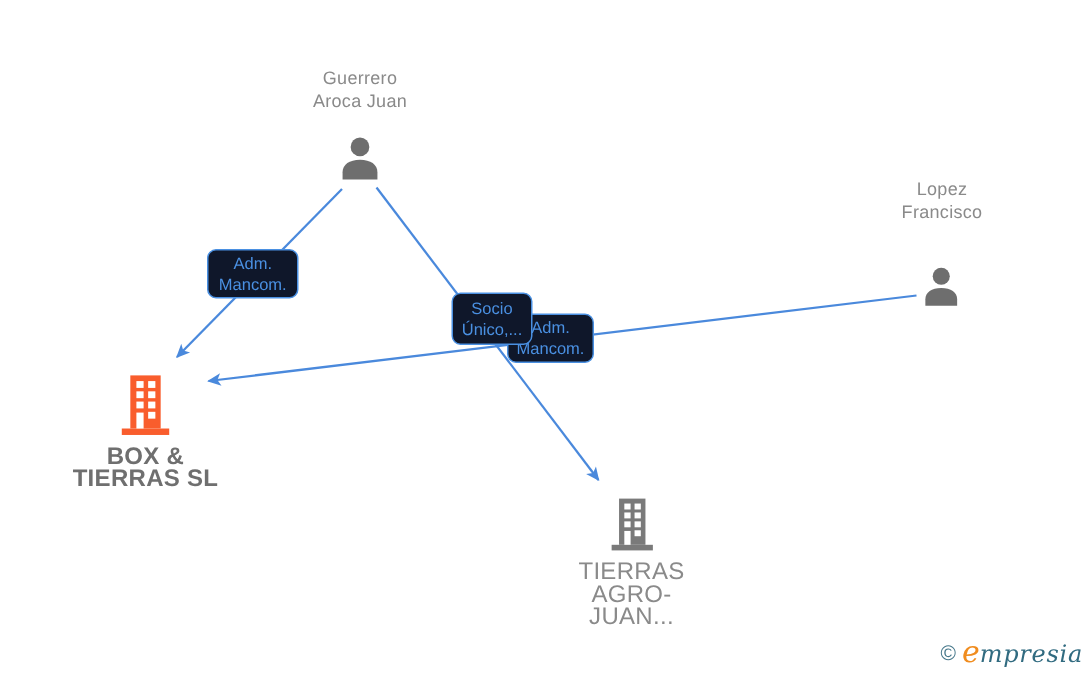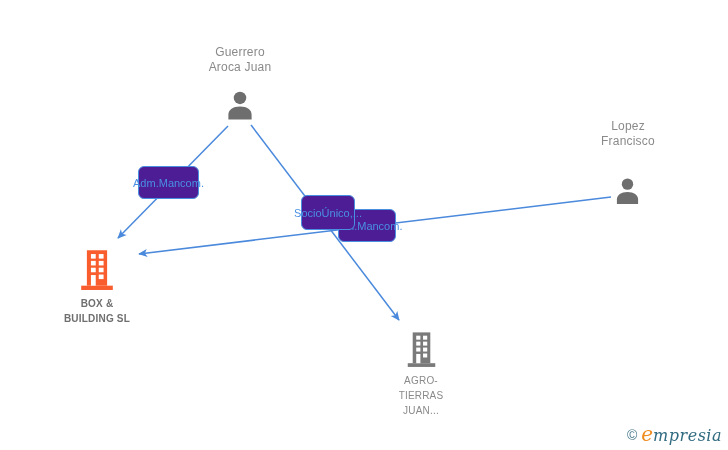--- a/index.html
+++ b/index.html
@@ -11,39 +11,39 @@
     position: relative;
   }
   #canvas { position: absolute; inset: 0; width: 728px; height: 450px; }
 
   svg.edges { position: absolute; left: 0; top: 0; z-index: 1; }
 
   .node { position: absolute; text-align: center; cursor: pointer; }
   .node .icon { display: inline-block; }
   .node-label {
     color: #8a8a8a;
-    font-size: 10px;
+    font-size: 16px;
     line-height: 15px;
     letter-spacing: 0.2px;
   }
   .node-label span { display: block; text-align: center; }
   .node-label.focus { color: #6f6f6f; font-weight: bold; }
 
   .person-label { position: absolute; text-align: center; color: #8a8a8a; font-size: 12px; line-height: 15px; }
 
   .edge-label {
     position: absolute;
-    background: #4c1d95;
+    background: #0f172a;
     border: 1.5px solid #4a90e2;
     border-radius: 6px;
     color: #4a90e2;
     font-size: 11px;
     line-height: 14px;
     display: flex;
-    flex-direction: row;
+    flex-direction: column;
     align-items: center;
     justify-content: center;
     box-sizing: border-box;
     text-align: center;
   }
   .edge-label span { display: block; white-space: nowrap; }
 
   #edge-label-adm-1 { left: 138px; top: 166px; width: 61px; height: 33px; z-index: 2; }
   #edge-label-socio { left: 301px; top: 195px; width: 54px; height: 35px; z-index: 4; }
   #edge-label-adm-2 { left: 338px; top: 209px; width: 58px; height: 33px; z-index: 3; }
@@ -127,42 +127,42 @@
         <rect x="10.2" y="9.4" width="3.8" height="3.6" fill="#ffffff"></rect>
         <rect x="16.4" y="9.4" width="3.8" height="3.6" fill="#ffffff"></rect>
         <rect x="10.2" y="14.8" width="3.8" height="3.6" fill="#ffffff"></rect>
         <rect x="16.4" y="14.8" width="3.8" height="3.6" fill="#ffffff"></rect>
         <rect x="10.2" y="20.6" width="3.8" height="8.4" fill="#ffffff"></rect>
         <rect x="16.4" y="20.2" width="3.8" height="3.6" fill="#ffffff"></rect>
       </svg>
     </span>
     <div class="node-label focus">
       <span>BOX &amp;</span>
-      <span>BUILDING SL</span>
+      <span>TIERRAS SL</span>
     </div>
   </div>
 
   <div class="node" id="node-agro">
     <span class="icon">
       <svg width="33" height="38" viewBox="0 0 30 34">
         <rect x="2.5" y="29" width="25" height="3.4" fill="#7a7a7a"></rect>
         <rect x="7" y="1" width="16" height="28" fill="#7a7a7a"></rect>
         <rect x="10.2" y="4" width="3.8" height="3.6" fill="#ffffff"></rect>
         <rect x="16.4" y="4" width="3.8" height="3.6" fill="#ffffff"></rect>
         <rect x="10.2" y="9.4" width="3.8" height="3.6" fill="#ffffff"></rect>
         <rect x="16.4" y="9.4" width="3.8" height="3.6" fill="#ffffff"></rect>
         <rect x="10.2" y="14.8" width="3.8" height="3.6" fill="#ffffff"></rect>
         <rect x="16.4" y="14.8" width="3.8" height="3.6" fill="#ffffff"></rect>
         <rect x="10.2" y="20.6" width="3.8" height="8.4" fill="#ffffff"></rect>
         <rect x="16.4" y="20.2" width="3.8" height="3.6" fill="#ffffff"></rect>
       </svg>
     </span>
     <div class="node-label">
+      <span>TIERRAS</span>
       <span>AGRO-</span>
-      <span>TIERRAS</span>
       <span>JUAN...</span>
     </div>
   </div>
 
   <div class="edge-label" id="edge-label-adm-1">
     <span>Adm.</span>
     <span>Mancom.</span>
   </div>
   <div class="edge-label" id="edge-label-adm-2">
     <span>Adm.</span>

